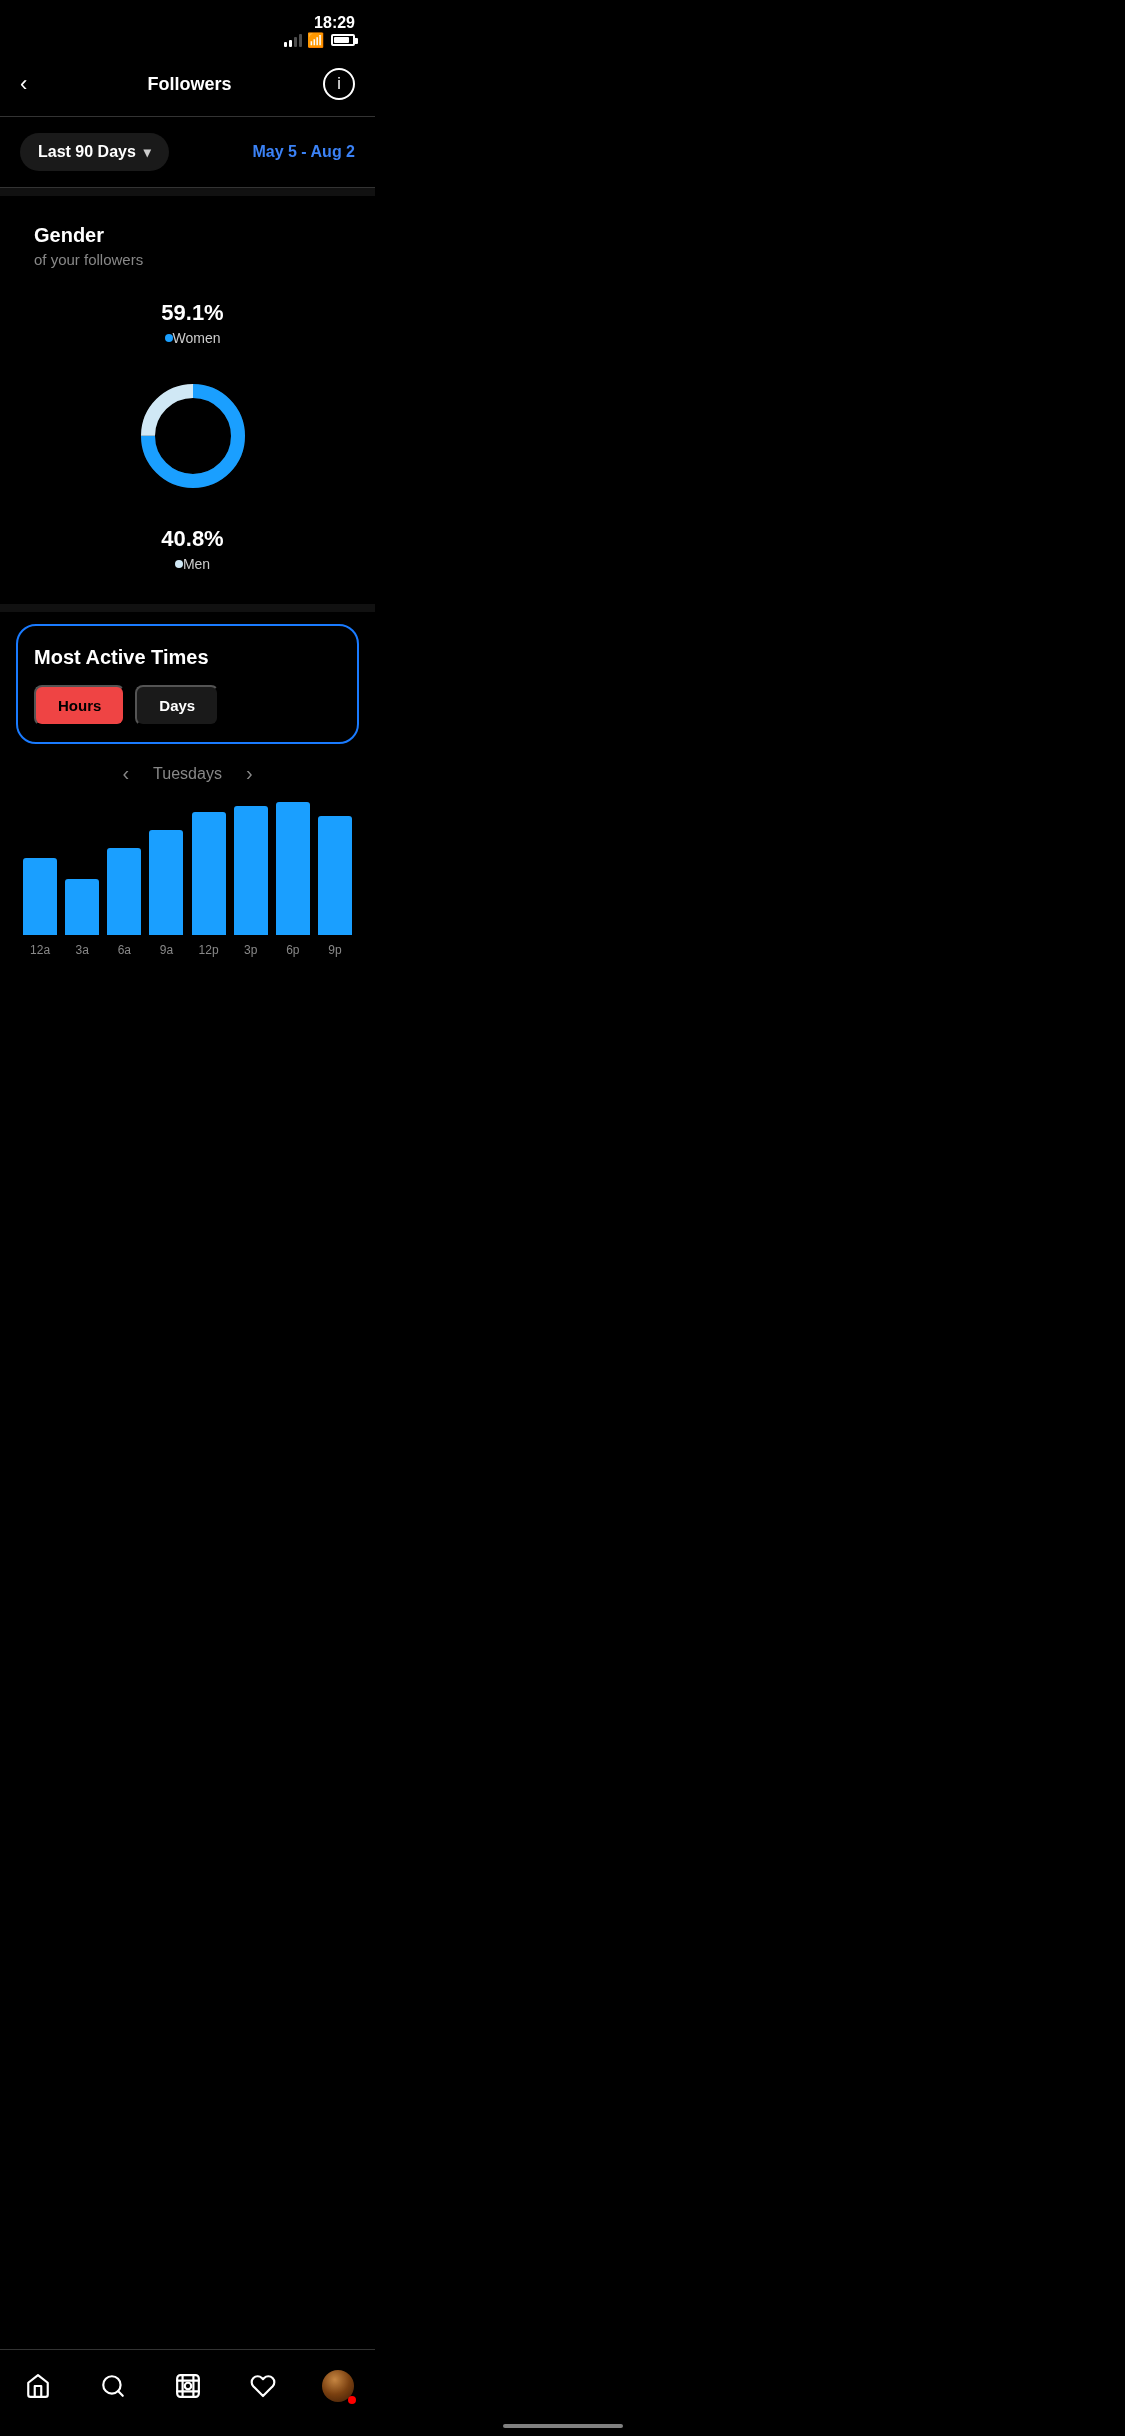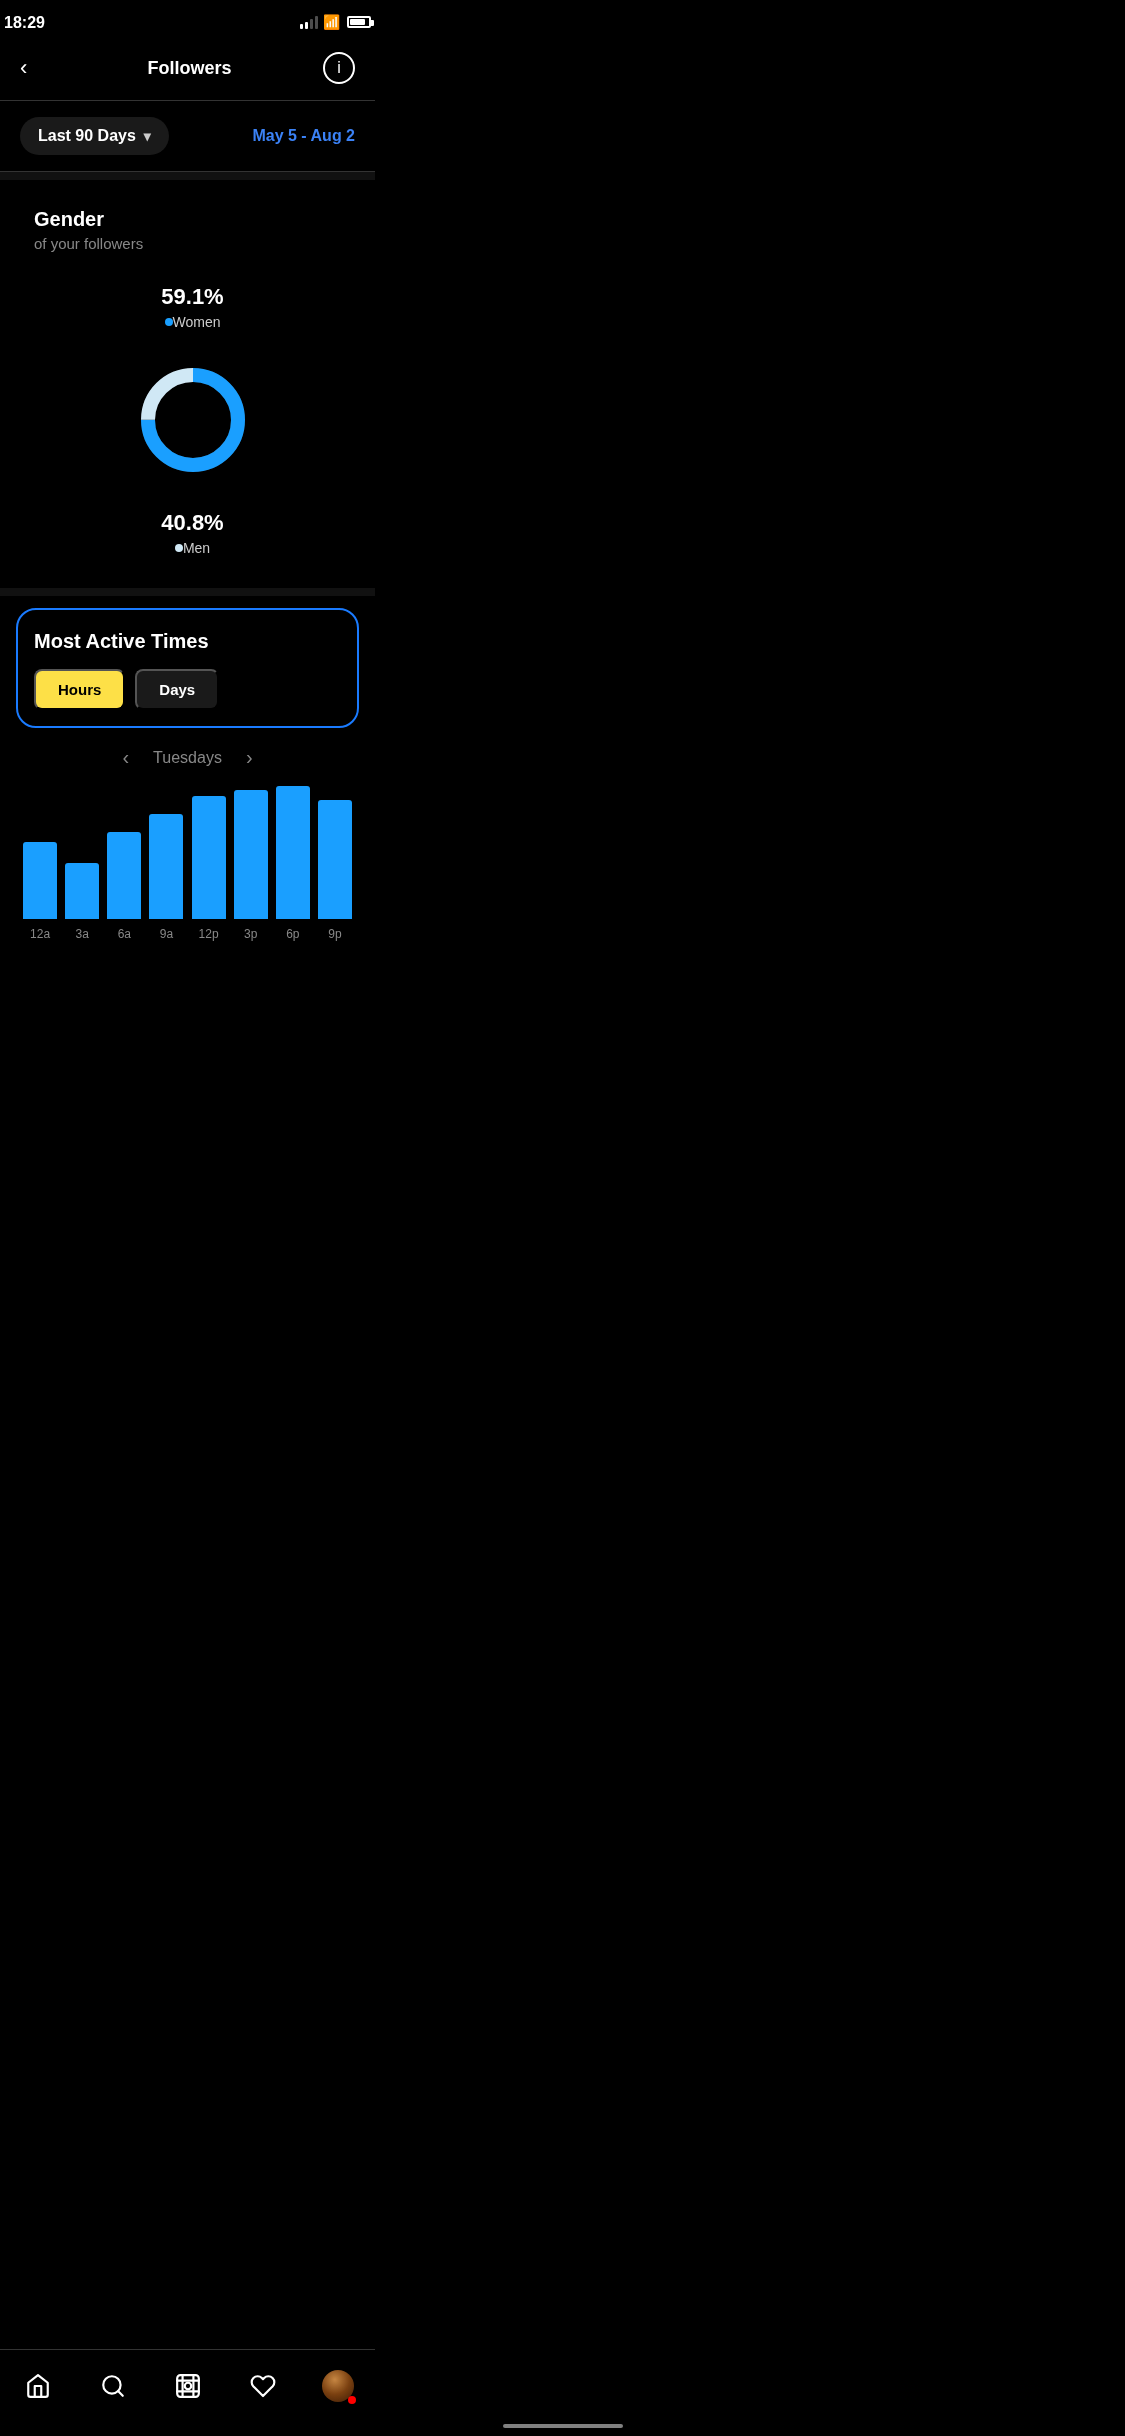--- a/index.html
+++ b/index.html
@@ -12,24 +12,25 @@
       width: 375px;
       min-height: 812px;
       overflow-x: hidden;
       position: relative;
     }
 
     
     .status-bar {
       display: flex;
       justify-content: space-between;
-      align-items: flex-start;
-      padding: 14px 4px 8px;
+      align-items: flex-end;
+      padding: 14px 20px 8px;
       font-size: 15px;
       font-weight: 600;
+      flex-direction: column;
     }
     .status-time { font-size: 16px; font-weight: 700; }
     .status-icons { display: flex; align-items: center; gap: 6px; }
     .signal-bars { display: flex; align-items: flex-end; gap: 2px; height: 14px; }
     .signal-bar { width: 3px; background: #fff; border-radius: 1px; }
     .signal-bar:nth-child(1) { height: 5px; }
     .signal-bar:nth-child(2) { height: 7px; }
     .signal-bar:nth-child(3) { height: 10px; opacity: 0.3; }
     .signal-bar:nth-child(4) { height: 13px; opacity: 0.3; }
     .wifi-icon { font-size: 14px; }
@@ -176,21 +177,21 @@
     .active-title { font-size: 20px; font-weight: 800; margin-bottom: 16px; }
     .tab-row { display: flex; gap: 10px; }
     .tab-btn {
       padding: 10px 22px;
       border-radius: 8px;
       font-size: 15px;
       font-weight: 700;
       cursor: pointer;
     }
     .tab-btn.active {
-      background: #fde047;
+      background: #ef4444;
       color: #000;
     }
     .tab-btn.inactive {
       background: #1a1a1a;
       color: #fff;
     }
 
     
     .day-nav {
       display: flex;

